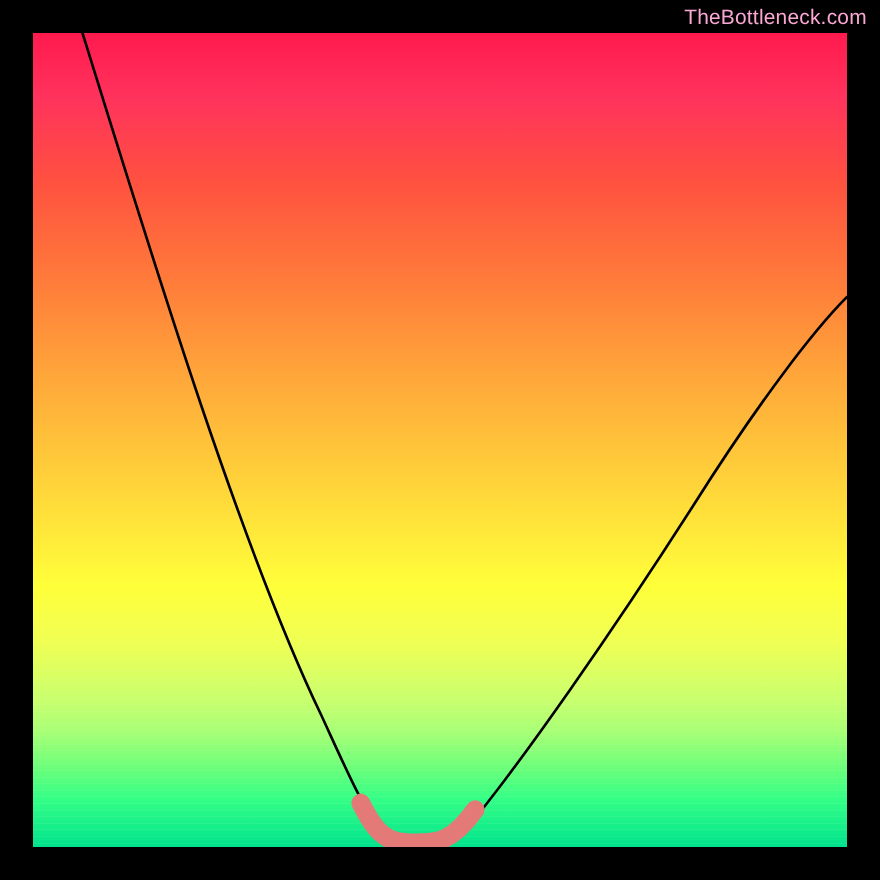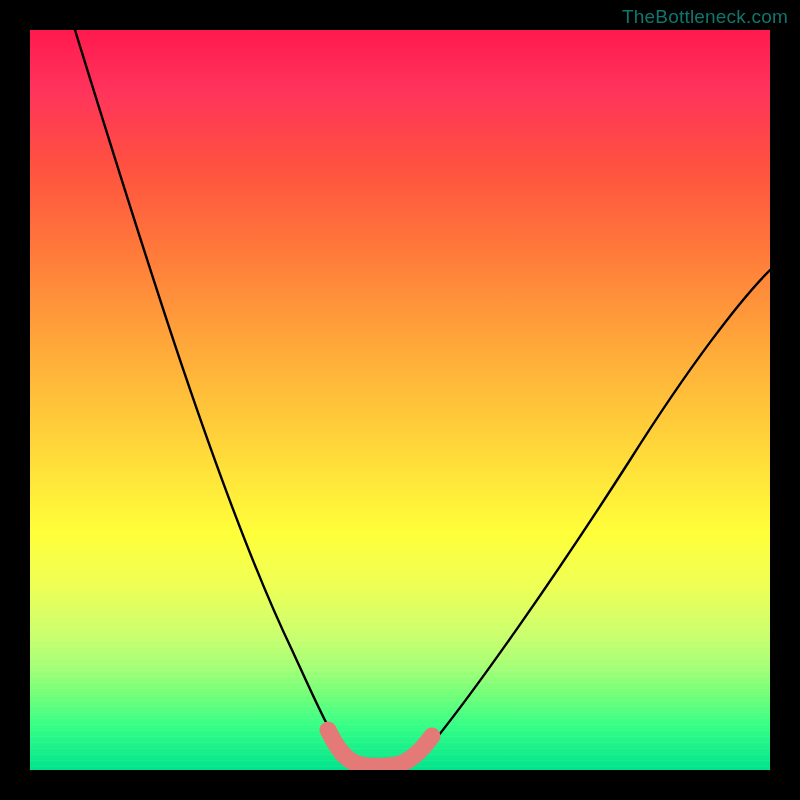--- a/index.html
+++ b/index.html
@@ -62,21 +62,21 @@
     position: absolute;
     left: 0;
     top: 0;
     width: 740px;
     height: 740px;
   }
   .watermark {
     position: absolute;
     top: 6px;
     right: 12px;
-    color: #0f766e;
+    color: #f9a8d4;
     font-size: 19px;
     letter-spacing: 0.2px;
     user-select: none;
   }
 </style>
 </head>
 <body>
 
 <div class="frame">
 

